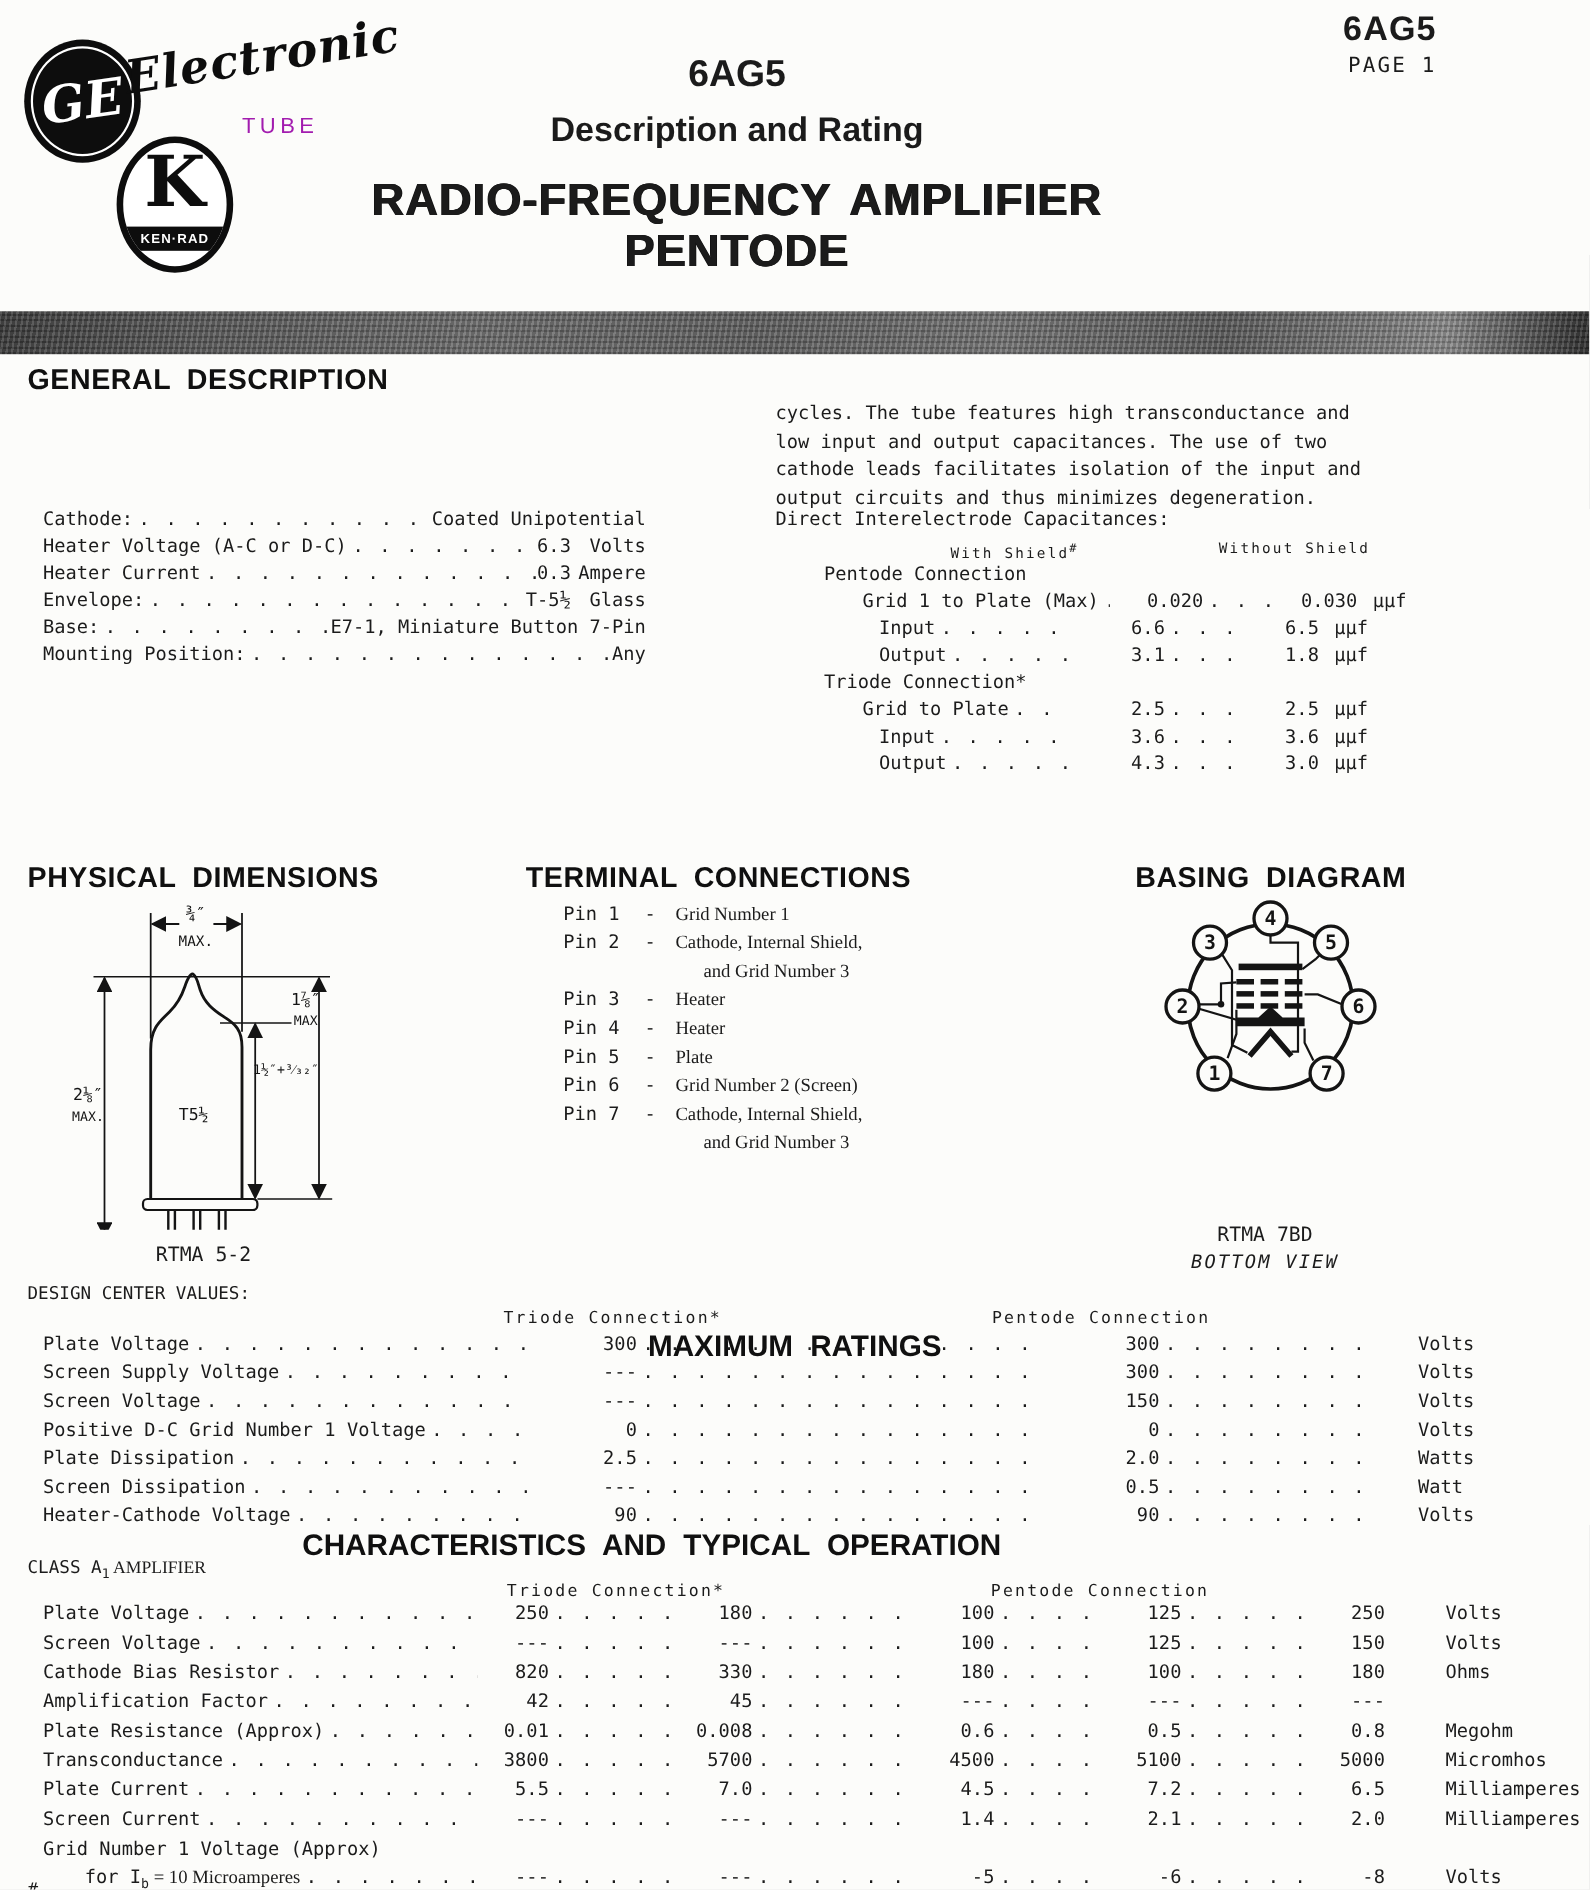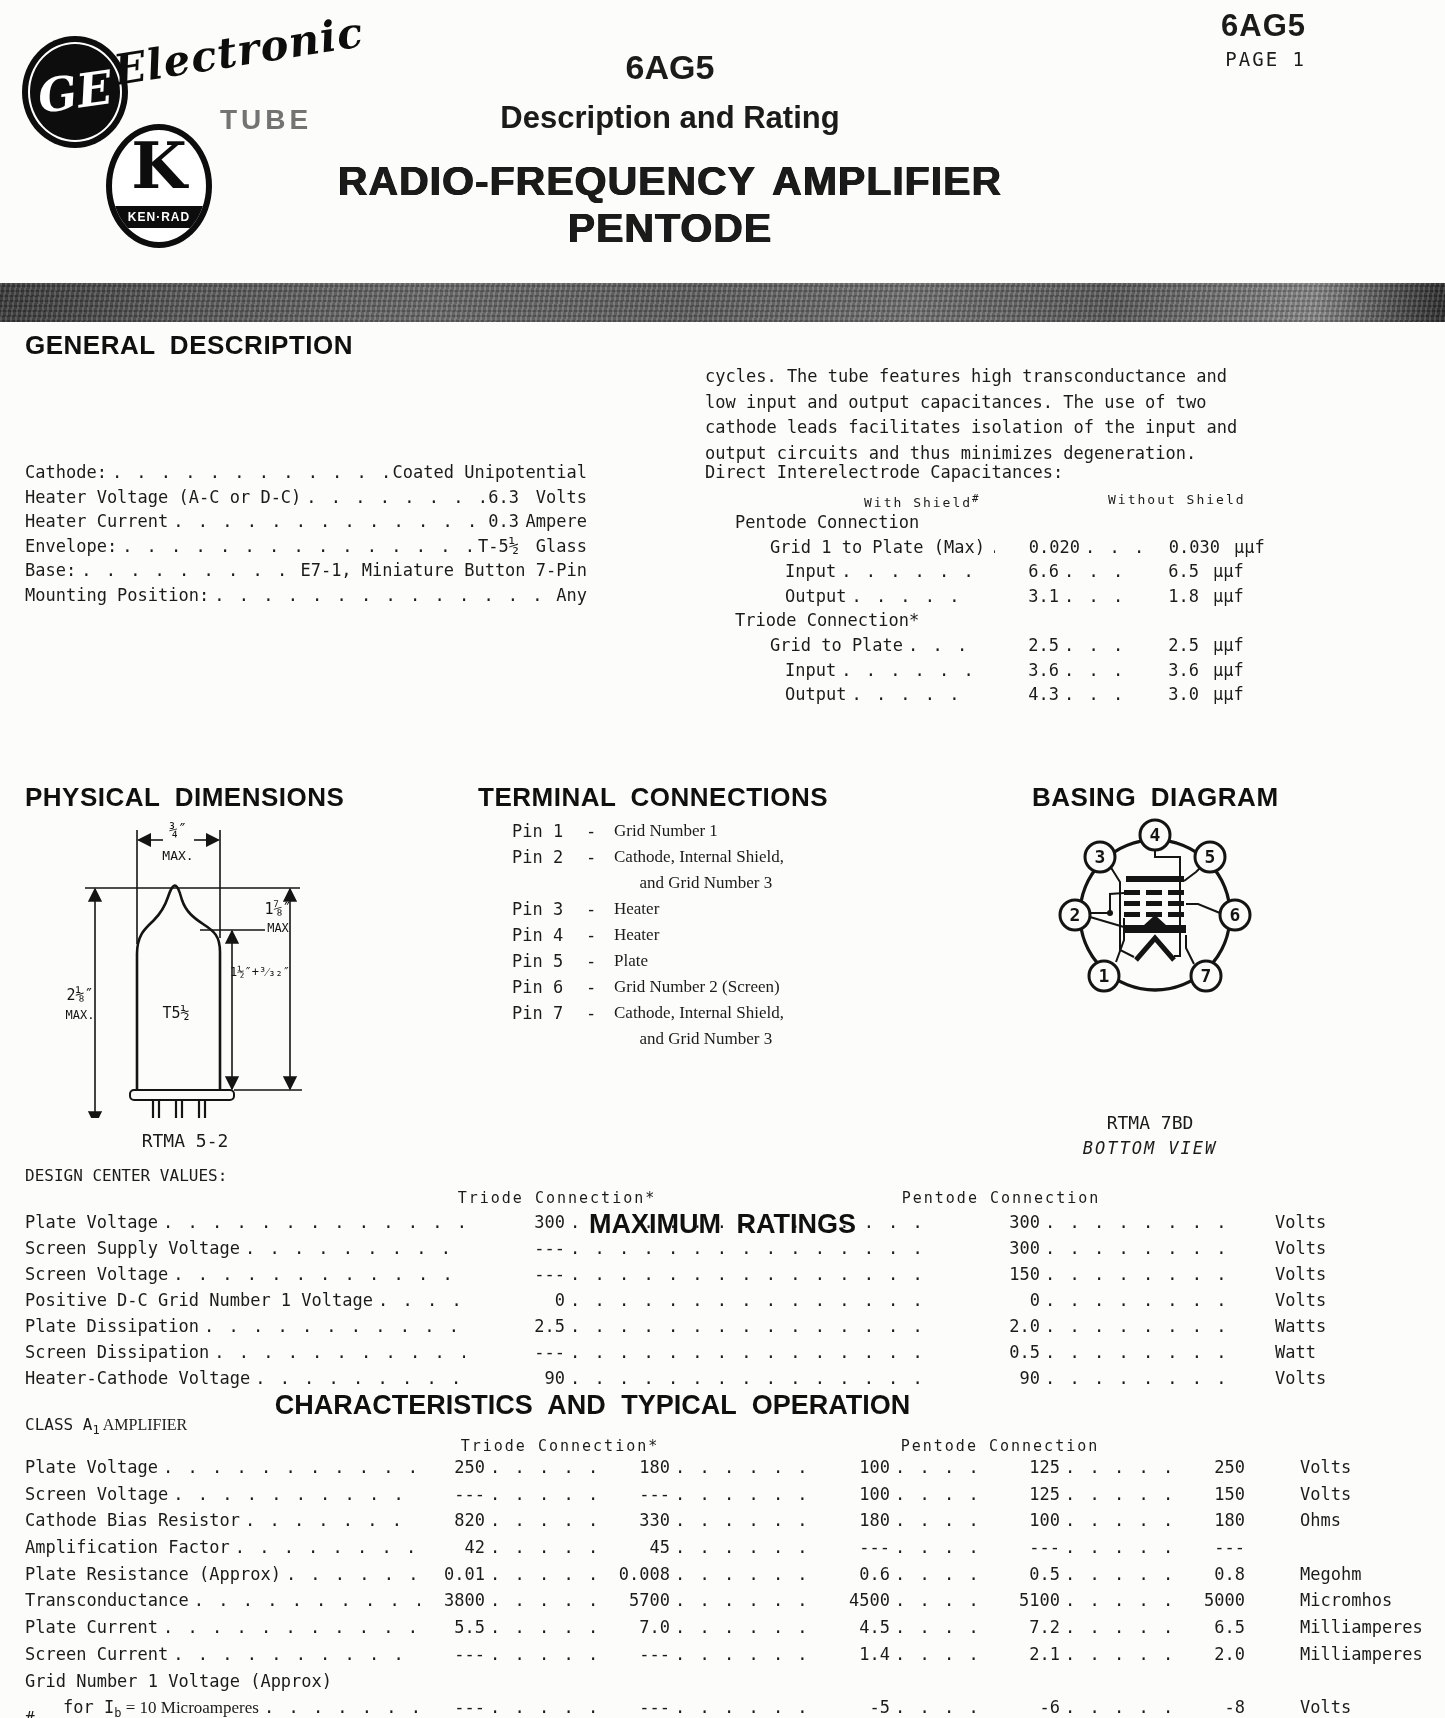--- a/index.html
+++ b/index.html
@@ -14,21 +14,21 @@
          word-spacing:8px;color:#101010;text-align:center;white-space:nowrap;}
   .pre{white-space:pre;font-family:Liberation Serif, serif;}
   .preline{white-space:pre-line;line-height:25.5px;}
   
   .ge-disc{left:22px;top:36px;width:106px;height:112px;background:#0d0d0d;border-radius:50%;}
   .ge-ring{position:absolute;inset:6px;border:2px solid #fff;border-radius:50%;}
   .ge-mono{position:absolute;inset:0;display:flex;align-items:center;justify-content:center;
            color:#fff;font-size:46px;transform:rotate(-8deg);}
   .script-word{left:118px;top:46px;font-size:42px;transform:rotate(-9deg);transform-origin:left bottom;
                letter-spacing:1px;color:#0d0d0d;}
-  .tube-word{left:220px;top:104px;font-weight:700;font-size:28px;letter-spacing:4px;color:#737373;}
+  .tube-word{left:220px;top:104px;font-weight:400;font-size:20px;letter-spacing:4px;color:#a21caf;}
   .kenrad{left:106px;top:124px;width:94px;height:112px;border:6px solid #0d0d0d;border-radius:50%;
           background:#fff;overflow:hidden;}
   .kenrad .k{position:absolute;top:-2px;left:0;right:0;text-align:center;
              font-family:"DejaVu Serif",serif;font-weight:700;font-size:64px;color:#0d0d0d;}
   .kenrad .strip{position:absolute;left:-6px;right:-6px;bottom:14px;height:22px;background:#0d0d0d;
                  color:#fff;text-align:center;font:700 12px "Liberation Sans",sans-serif;
                  letter-spacing:1px;line-height:22px;}
   .title-col{left:300px;top:0;width:740px;text-align:center;}
   .t1{top:48px;font-weight:700;font-size:34px;}
   .t2{top:100px;font-weight:700;font-size:31px;}
@@ -37,21 +37,21 @@
   .pageid{left:1150px;top:8px;width:156px;text-align:right;}
   .pid1{font-family:"Liberation Sans",sans-serif;font-weight:700;font-size:31px;letter-spacing:1px;}
   .pid2{font-size:19px;margin-top:4px;letter-spacing:2px;}
   
   .band{left:0;top:283px;width:1445px;height:39px;
     background-image:
       repeating-linear-gradient(98deg, rgba(255,255,255,.10) 0 2px, rgba(0,0,0,.12) 2px 5px),
       repeating-linear-gradient(0deg, rgba(0,0,0,.15) 0 2px, rgba(255,255,255,.05) 2px 5px),
       linear-gradient(90deg,#3d3d3d 0%,#5a5a5a 12%,#6e6e6e 30%,#616161 48%,#757575 63%,#5c5c5c 77%,#8c8c8c 91%,#2e2e2e 100%);}
   
-  .row{display:flex;align-items:baseline;}
+  .row{display:flex;align-items:baseline;margin-left:14px;}
   .lead{overflow:hidden;white-space:nowrap;letter-spacing:2px;flex:1;min-width:0;padding:0 5px;}
   .leadf{overflow:hidden;white-space:nowrap;letter-spacing:2px;flex:none;padding:0 5px;}
   .val{white-space:pre;text-align:right;flex:none;}
   .lbl{white-space:pre;flex:none;}
   
   .specs{left:25px;top:462px;width:562px;}
   .specs .row{height:24.6px;}
   .u68{width:68px;text-align:right;flex:none;}
   .u68:empty{width:0;}
   

